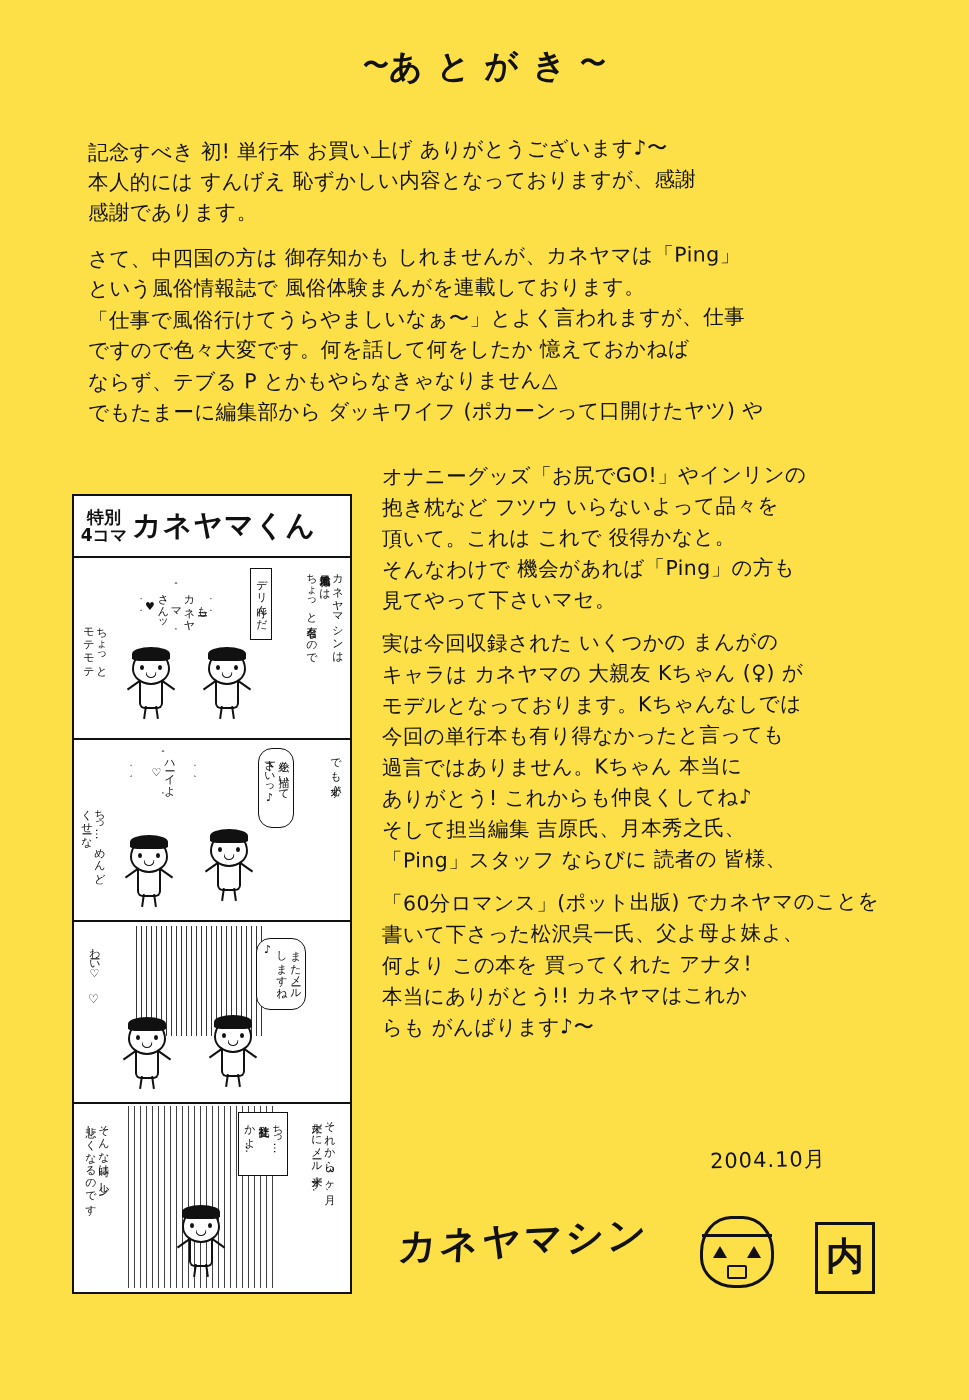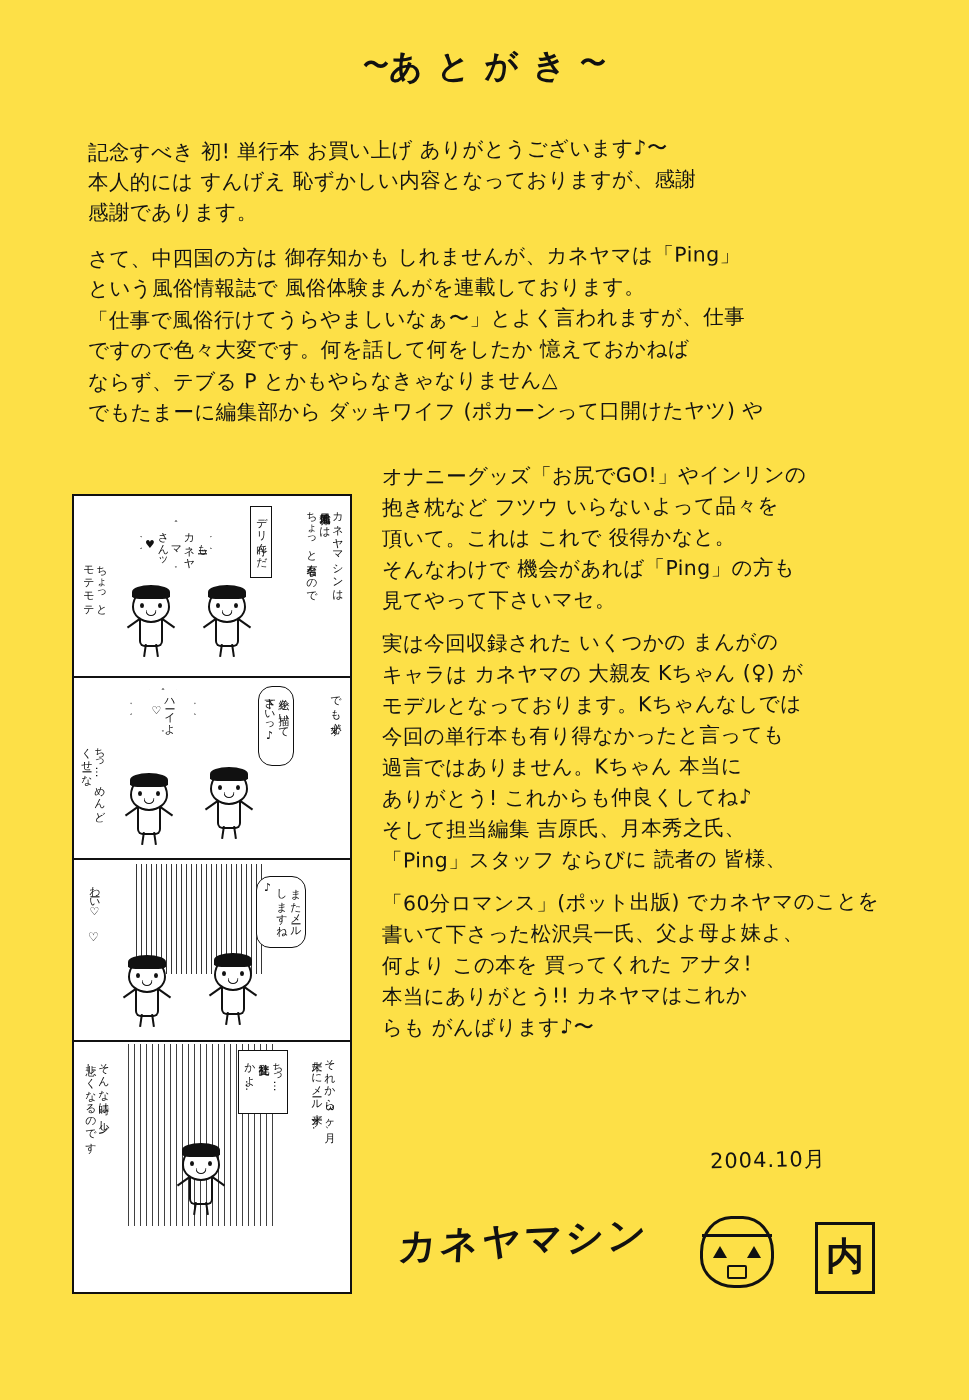--- a/index.html
+++ b/index.html
@@ -397,20 +397,25 @@
     <div class="hair"></div>
     <div class="eye l"></div>
     <div class="eye r"></div>
     <div class="mouth"></div>
   </div>
 
   <div class="seal">内</div>
 
   <div class="koma">
 
+    <div class="koma-head">
+      <div class="tok" style="white-space:pre-line;">特別
+4コマ</div>
+      <div class="big">カネヤマくん</div>
+    </div>
 
     <div class="panel p1">
       <div class="vtext" style="right:6px; top:8px; height:150px;">カネヤマシンは
 地元風俗界では
 ちょっと有名なので</div>
       <div class="vbox" style="right:78px; top:10px; height:72px;">デリ呼んだ</div>
       <div class="burst" style="left:66px; top:24px; width:72px; height:48px;">
         <div class="bt">もー!
 カネヤマ
 さんッ♥</div>

